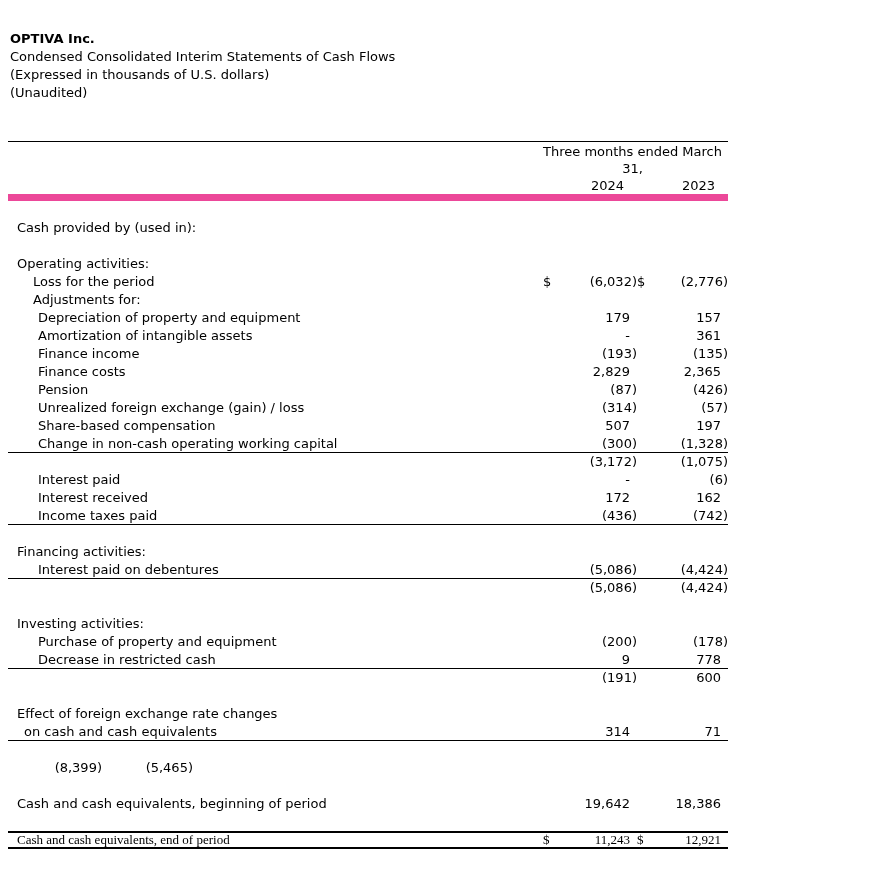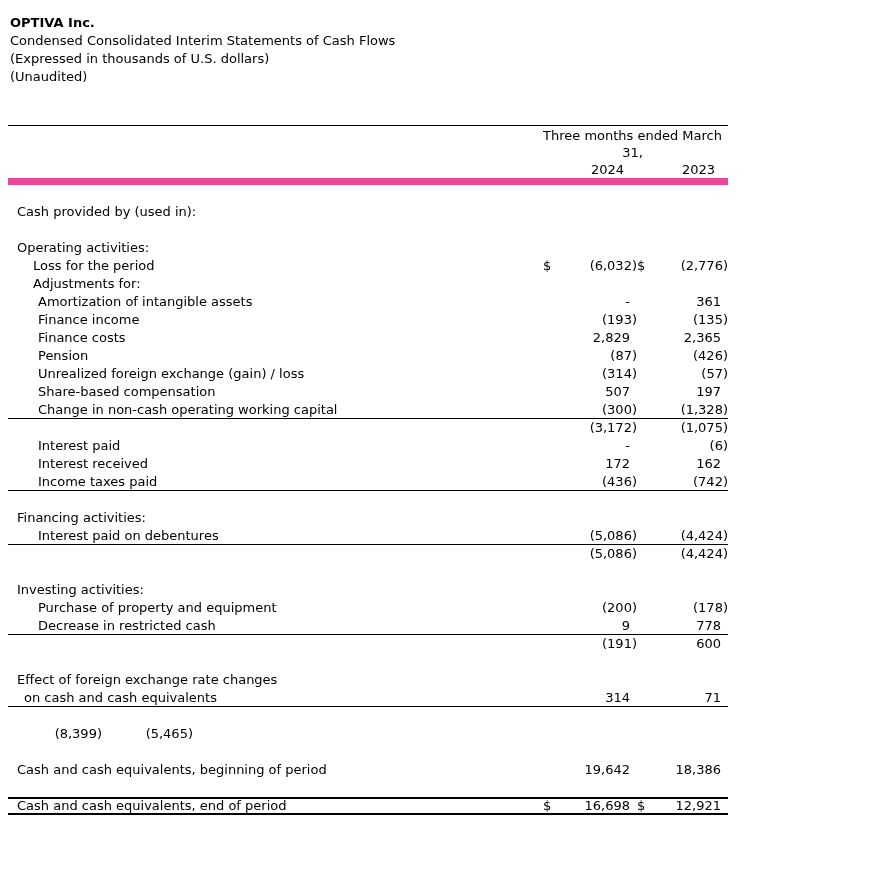--- a/index.html
+++ b/index.html
@@ -6,21 +6,21 @@
   html, body { background: #ffffff; }
   body {
     width: 876px; height: 890px;
     font-family: "DejaVu Sans", "Liberation Sans", sans-serif;
     font-size: 13px; color: #000;
     overflow: hidden;
   }
   .page { width: 876px; height: 890px; position: relative; }
 
   
-  .doc-header { padding: 14px 0 0 10px; line-height: 18px; }
+  .doc-header { padding: 14px 0 0 10px; line-height: 18px; margin-top: 16px; }
   .company { font-weight: bold; }
 
   
   .stmt { margin: 39px 0 0 8px; width: 720px; }
 
   .thead {
     display: flex;
     border-top: 1px solid #000;
     border-bottom: 7px solid #ec4899;
     padding: 1px 0 0 0;
@@ -41,21 +41,21 @@
 
   .cell { display: flex; }
   .c1 { width: 94px; }
   .c2 { width: 91px; }
   .cur { flex: 0 0 auto; text-align: left; }
   .val { flex: 1 1 auto; text-align: right; white-space: nowrap; }
   .val.pos { padding-right: 7px; }
 
   .rule-below { border-bottom: 1px solid #000; }
   .rule-above { border-top: 2px solid #000; }
-  .rule-below-thick { border-bottom: 2px solid #000; }
+  .rule-below-thick { border-bottom: 2px solid #000; font-family: Liberation Serif, serif; }
 </style>
 </head>
 <body>
 
 <div class="page">
 
   <header class="doc-header">
     <div class="company">OPTIVA Inc.</div>
     <div>Condensed Consolidated Interim Statements of Cash Flows</div>
     <div>(Expressed in thousands of U.S. dollars)</div>
@@ -119,20 +119,31 @@
     <span class="cell c1">
             <span class="cur"></span>
             <span class="val"></span>
           </span>
     <span class="cell c2">
             <span class="cur"></span>
             <span class="val"></span>
           </span>
   </div>
         <div class="row">
+    <span class="label ind2">Depreciation of property and equipment</span>
+    <span class="cell c1">
+            <span class="cur"></span>
+            <span class="val pos">179</span>
+          </span>
+    <span class="cell c2">
+            <span class="cur"></span>
+            <span class="val pos">157</span>
+          </span>
+  </div>
+        <div class="row">
     <span class="label ind2">Amortization of intangible assets</span>
     <span class="cell c1">
             <span class="cur"></span>
             <span class="val pos">-</span>
           </span>
     <span class="cell c2">
             <span class="cur"></span>
             <span class="val pos">361</span>
           </span>
   </div>
@@ -369,21 +380,21 @@
     <span class="cell c2">
             <span class="cur"></span>
             <span class="val pos">18,386</span>
           </span>
   </div>
         <div class="spacer"></div>
         <div class="row rule-above rule-below-thick">
     <span class="label ind0">Cash and cash equivalents, end of period</span>
     <span class="cell c1">
             <span class="cur">$</span>
-            <span class="val pos">16,698</span>
+            <span class="val pos">11,243</span>
           </span>
     <span class="cell c2">
             <span class="cur">$</span>
             <span class="val pos">12,921</span>
           </span>
   </div>
       </div>
   </section>
 
 </div>

